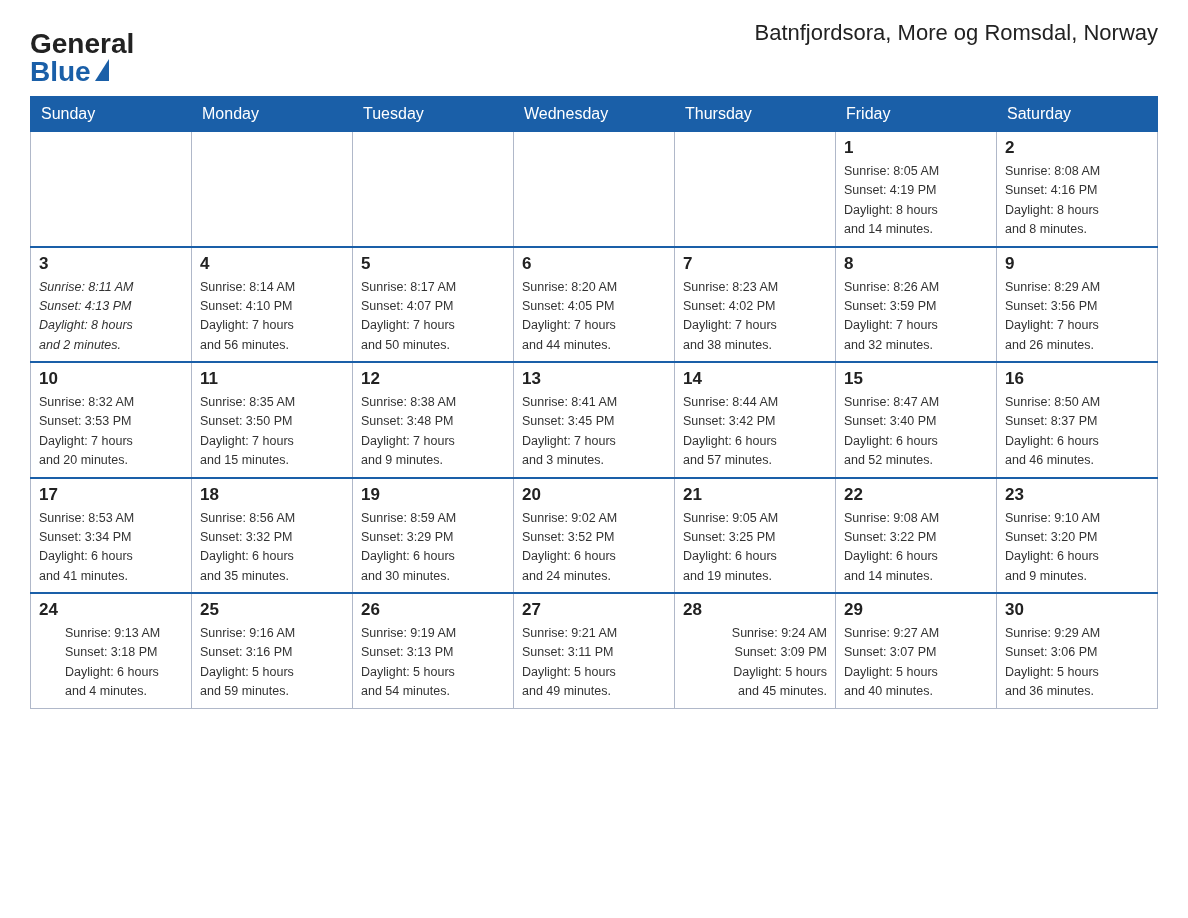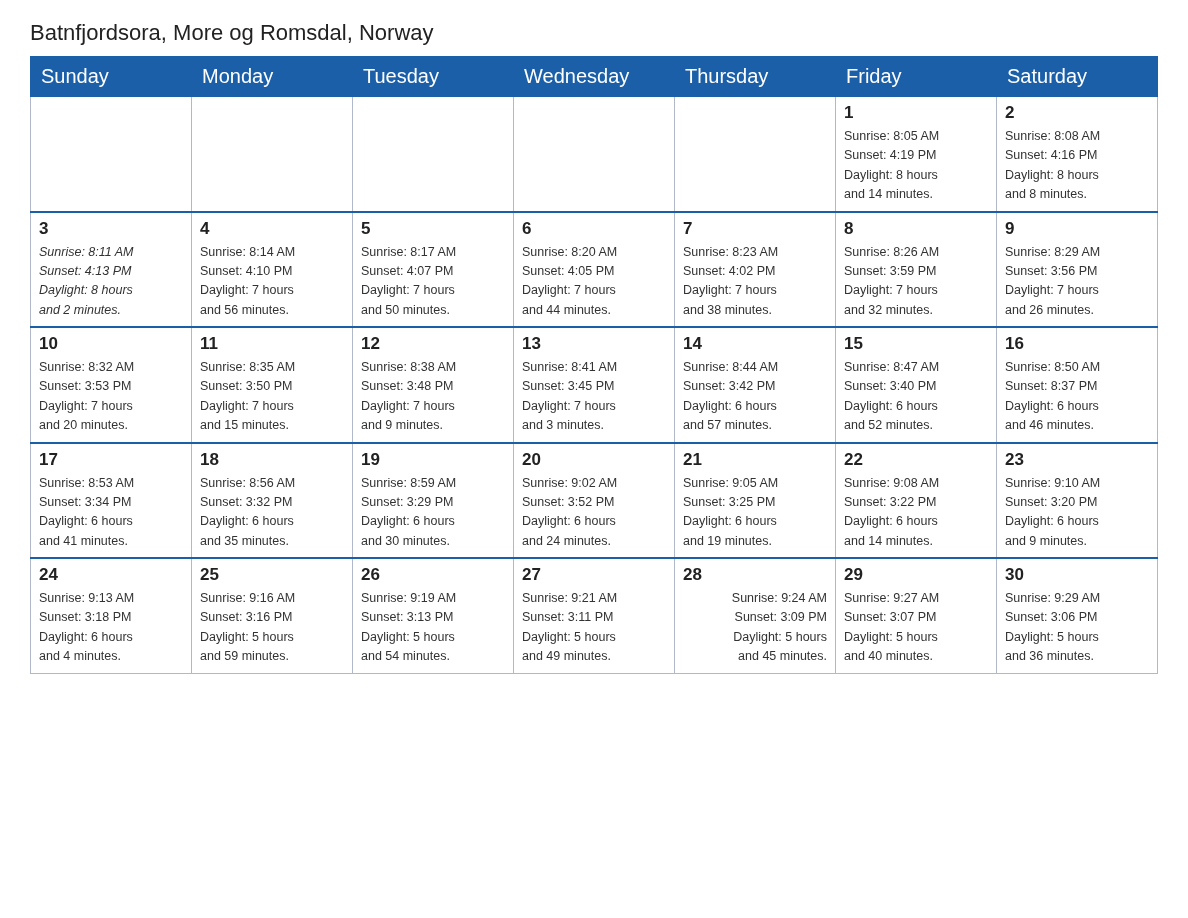--- a/index.html
+++ b/index.html
@@ -64,21 +64,21 @@
       font-weight: normal;
     }
     .calendar-table {
       width: 100%;
       border-collapse: collapse;
       margin-top: 10px;
     }
     .calendar-table th {
       background: #1a5fa8;
       color: #fff;
-      font-size: 20px;
+      font-size: 16px;
       font-weight: normal;
       padding: 8px 10px;
       text-align: left;
       border: 1px solid #1a5fa8;
     }
     .calendar-table td {
       border: 1px solid #b0b8c9;
       vertical-align: top;
       padding: 6px 8px;
       width: 14.28%;
@@ -101,20 +101,27 @@
       background: #f5f5f5;
     }
     .row-divider td {
       border-top: 2px solid #1a5fa8;
     }
   </style>
 </head>
 <body>
 
 <div class="header-area">
+  <div class="logo">
+    <span class="logo-general">General</span>
+    <span class="logo-blue">
+      <span>Blue</span>
+      <span class="logo-triangle"></span>
+    </span>
+  </div>
   <div class="title-area">
     <div class="location-title">Batnfjordsora, More og Romsdal, Norway</div>
   </div>
 </div>
 
 <table class="calendar-table">
   <thead>
     <tr>
       <th>Sunday</th>
       <th>Monday</th>
@@ -296,21 +303,21 @@
           <span class="day-number">23</span>
           <div class="day-info" style="white-space: pre-line;">Sunrise: 9:10 AM
 Sunset: 3:20 PM
 Daylight: 6 hours
 and 9 minutes.</div>
         </td>
       </tr>
       <tr class="row-divider">
         <td>
           <span class="day-number">24</span>
-          <div class="day-info" style="white-space: pre-line;">Sunrise: 9:13 AM
+          <div class="day-info" style="white-space: pre-line; margin-left: 26px;">Sunrise: 9:13 AM
 Sunset: 3:18 PM
 Daylight: 6 hours
 and 4 minutes.</div>
         </td>
         <td>
           <span class="day-number">25</span>
           <div class="day-info" style="white-space: pre-line;">Sunrise: 9:16 AM
 Sunset: 3:16 PM
 Daylight: 5 hours
 and 59 minutes.</div>

